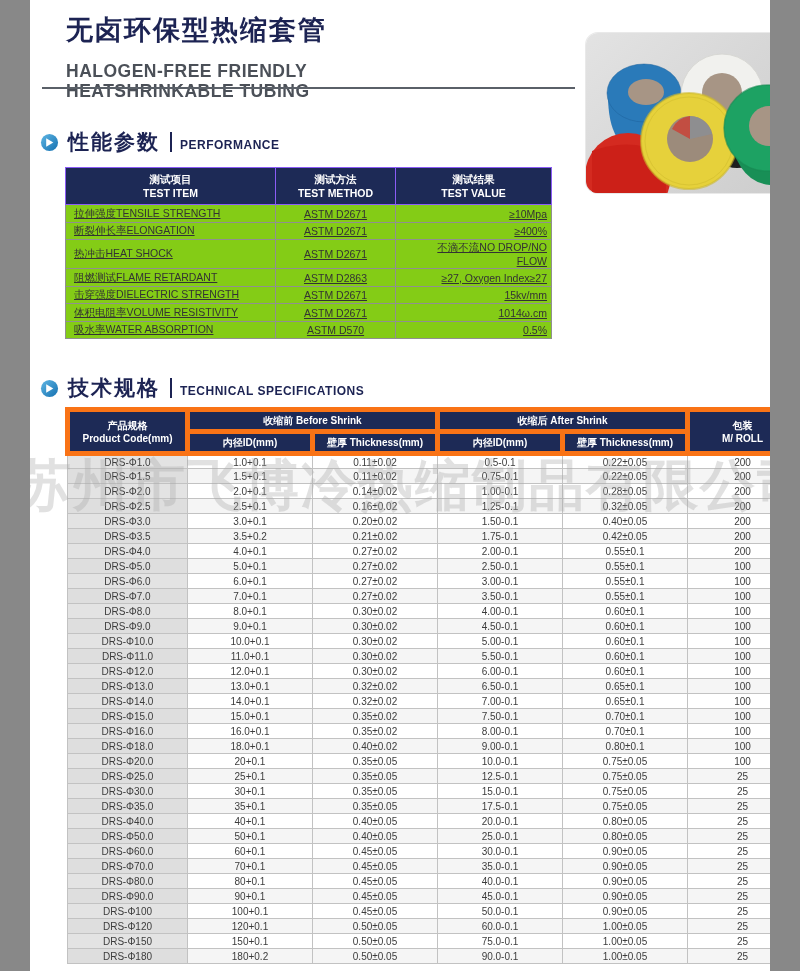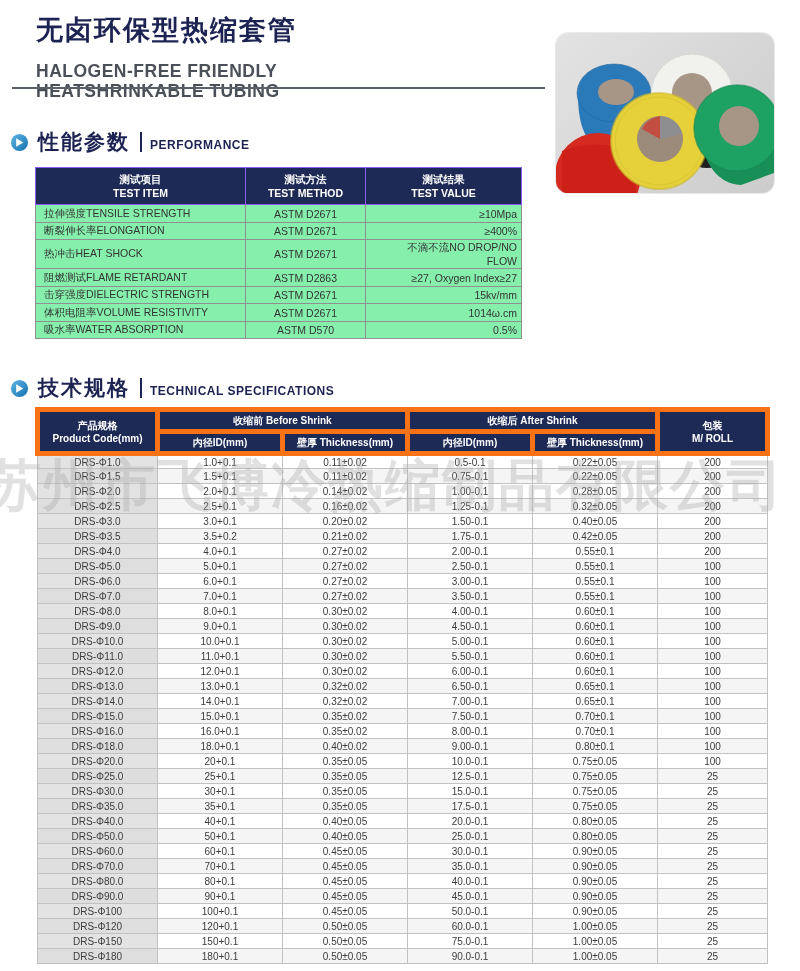--- a/index.html
+++ b/index.html
@@ -1,17 +1,17 @@
 <!DOCTYPE html>
 <html><head>
 <meta charset="utf-8">
 <style>
   * { margin:0; padding:0; box-sizing:border-box; }
   body { background:#888; font-family:"Liberation Sans","DejaVu Sans",sans-serif; }
-  .page { position:relative; width:800px; height:971px; background:#ffffff; margin:0 auto; overflow:hidden; }
+  .page { position:relative; width:740px; height:971px; background:#ffffff; margin:0 auto; overflow:hidden; }
 
   
   .brand { position:absolute; left:36px; top:12px; }
   .title-cn { font-size:27px; font-weight:bold; color:#1c2353; letter-spacing:2px; }
   .title-en { margin-top:13px; font-size:17.5px; font-weight:bold; color:#4b5058; line-height:1.16; letter-spacing:0.5px; }
   .rule { position:absolute; left:12px; top:87px; width:533px; height:2px; background:#5a6068; }
 
   
   .photo { position:absolute; left:556px; top:33px; width:218px; height:160px; border-radius:12px;
            background:linear-gradient(135deg,#e3e3e3 0%,#d6d6d6 55%,#cccccc 100%); overflow:hidden;
@@ -25,22 +25,22 @@
   .sec-sep { width:2px; height:20px; background:#1c2353; margin:0 8px 0 10px; }
   .sec-en { font-size:12px; font-weight:bold; color:#1c2353; letter-spacing:0.5px; position:relative; top:3px; }
 
   
   table { border-collapse:collapse; table-layout:fixed; }
   th, td { overflow:hidden; }
 
   .perf-table { position:absolute; left:35px; top:167px; width:486px; border:1px solid #808080; }
   .perf-table th { background:#1d2a56; color:#ffffff; font-size:10.5px; font-weight:bold;
                    padding:4px 2px; line-height:1.35; border:1px solid #8b5cf6; }
-  .perf-table td { background:#86efac; border:1px solid #909090; font-size:10.5px; color:#333;
-                   height:17.5px; padding:1px 4px; }
+  .perf-table td { background:#84cc16; border:1px solid #909090; font-size:10.5px; color:#333;
+                   height:17.5px; padding:1px 4px;text-decoration:underline; }
   .perf-table td.item   { text-align:left;  padding-left:8px; }
   .perf-table td.method { text-align:center; }
   .perf-table td.value  { text-align:right; padding-left:10px; }
   .th-cn { display:block; } .th-en { display:block; }
 
   .spec-table { position:absolute; left:35px; top:407px; width:730px; border:1px solid #8a8a8a; }
   .spec-table th { background:#1d2a56; color:#ffffff; font-size:10px; font-weight:bold;
                    border:5px solid #f97316; padding:2px 2px; line-height:1.3; height:16px; }
   .spec-table td { border:1px solid #c2c2c2; font-size:10px; color:#3c3c3c; text-align:center;
                    height:15px; padding:0 2px; background:#ffffff; }
@@ -473,21 +473,21 @@
         <tr>
           <td class="code">DRS-Φ150</td>
           <td>150+0.1</td>
           <td>0.50±0.05</td>
           <td>75.0-0.1</td>
           <td>1.00±0.05</td>
           <td>25</td>
         </tr>
         <tr>
           <td class="code">DRS-Φ180</td>
-          <td>180+0.1</td>
+          <td>180+0.2</td>
           <td>0.50±0.05</td>
           <td>90.0-0.1</td>
           <td>1.00±0.05</td>
           <td>25</td>
         </tr>
       </tbody>
   </table>
 
   <div class="watermark">苏州市飞博冷热缩制品有限公司</div>
 

